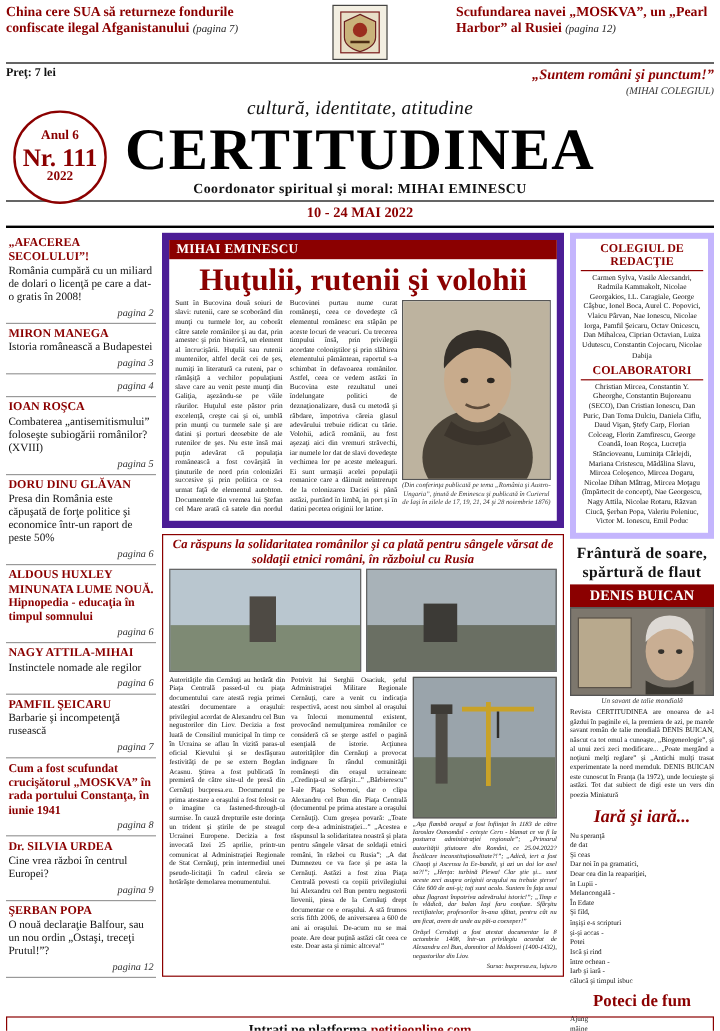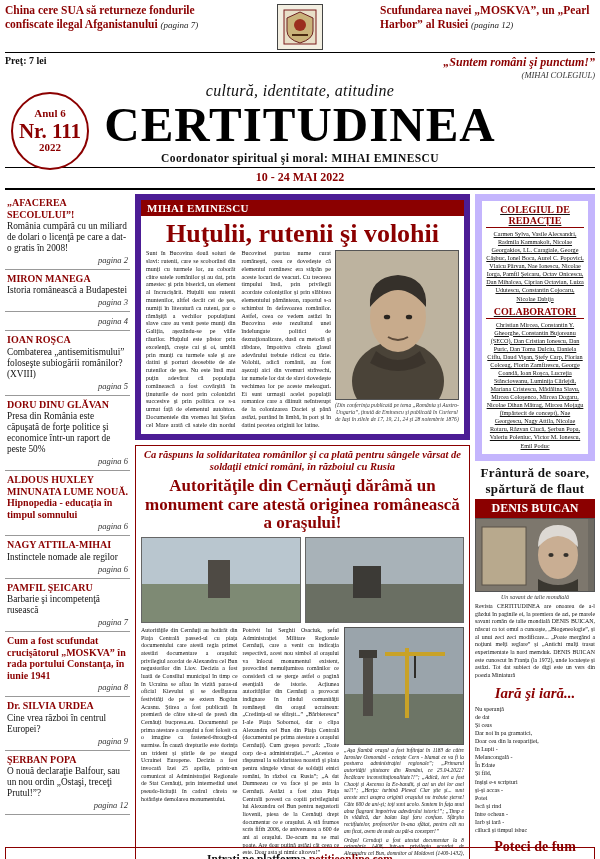--- a/index.html
+++ b/index.html
@@ -86,21 +86,21 @@
   .photo .sky { position:absolute; inset:0 0 45% 0; background:#b9c6cf; }
   .photo .grnd { position:absolute; left:0; right:0; bottom:0; height:45%; background:#7e8a74; }
   .photo .mon { position:absolute; left:42%; bottom:28%; width:14%; height:46%; background:#4e4a44; }
   .body2 { display:flex; gap:5px; margin-top:4px; }
   .body2 .c { flex:1; font-size:5.9px; line-height:1.3; text-align:justify; }
   .sidephoto { width:120px; }
   .sidephoto .ph { width:100%; height:118px; border:1px solid #555; background:#8e8a80; position:relative; overflow:hidden; }
   .sidephoto .cap { font-size:5.4px; font-style:italic; text-align:justify; margin-top:2px; line-height:1.25; }
 
   
-  .rbox { border:7px solid #c4b5fd; padding:3px 4px 4px; margin-bottom:4px;text-decoration:underline; }
+  .rbox { border:5px solid #c4b5fd; padding:3px 4px 4px; margin-bottom:4px; }
   .rhead { text-align:center; color:#8b0000; font-weight:bold; font-size:10px; border-bottom:1px solid #8b0000; padding-bottom:1px; margin-bottom:2px; }
   .rlist { font-size:6.2px; line-height:1.3; text-align:center; }
   .rbanner { background:#8b0000; color:#fff; text-align:center; font-weight:bold; font-size:12px; padding:3px 2px; line-height:1.12; }
   .rsub { text-align:center; font-weight:bold; font-size:13px; color:#111; margin:3px 0 2px; letter-spacing:.3px; }
   .rphoto { width:100%; height:74px; border:1px solid #555; background:#6e6a62; position:relative; overflow:hidden; }
   .rcap { font-size:6px; font-style:italic; text-align:center; margin-top:2px; color:#333; }
   .rtext { font-size:5.9px; line-height:1.3; text-align:justify; margin-top:3px; }
   .rtitle2 { text-align:center; color:#8b0000; font-weight:bold; font-size:15px; font-style:italic; margin:5px 0 3px; }
   .rcolsmall { font-size:6px; line-height:1.35; }
   .rtitle3 { text-align:center; color:#8b0000; font-weight:bold; font-size:14px; margin:5px 0 3px; }
@@ -241,21 +241,20 @@
                 <path d="M40 100 q22 18 44 0 l6 12 q-28 16 -56 0z" fill="#3b342c"></path>
               </svg>
             </div>
             <div class="cap">(Din conferinţa publicată pe tema „România şi Austro-Ungaria”, ţinută de Eminescu şi publicată în Curierul de Iaşi în zilele de 17, 19, 21, 24 şi 28 noiembrie 1876)</div>
           </div>
         </div>
       </div>
 
       <div class="mid-box2">
         <div class="kicker">Ca răspuns la solidaritatea românilor şi ca plată pentru sângele vărsat de soldaţii etnici români, în războiul cu Rusia</div>
-        <div class="mid-title2">Autorităţile din Cernăuţi dărâmă un monument care atestă originea românească a oraşului!</div>
         <div class="photos">
           <div class="photo">
             <div class="sky"></div>
               <div class="grnd"></div>
               <div class="mon"></div>
           </div>
           <div class="photo p2">
             <div class="sky" style="background:#a8b2b8"></div>
               <div class="grnd" style="background:#6a6f63"></div>
             <div class="mon" style="left:30%;width:18%;height:38%;background:#3c3a36"></div>

